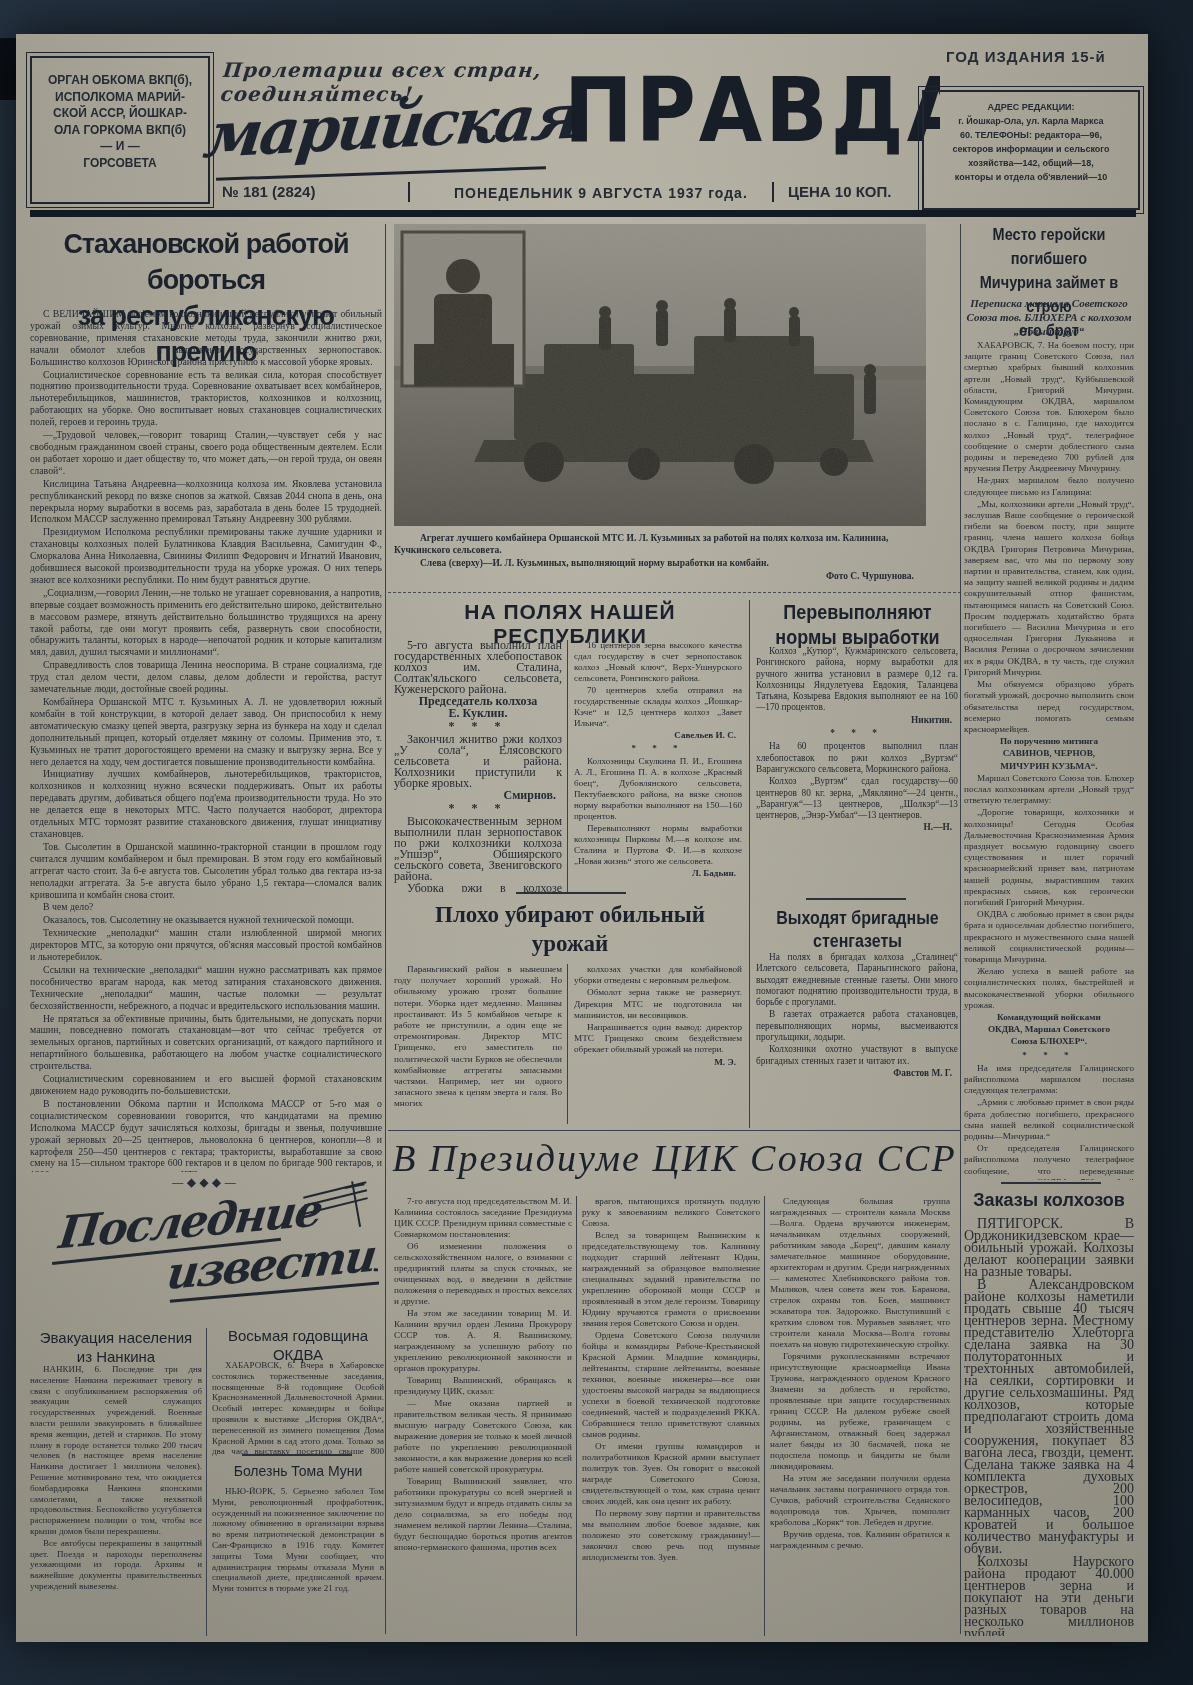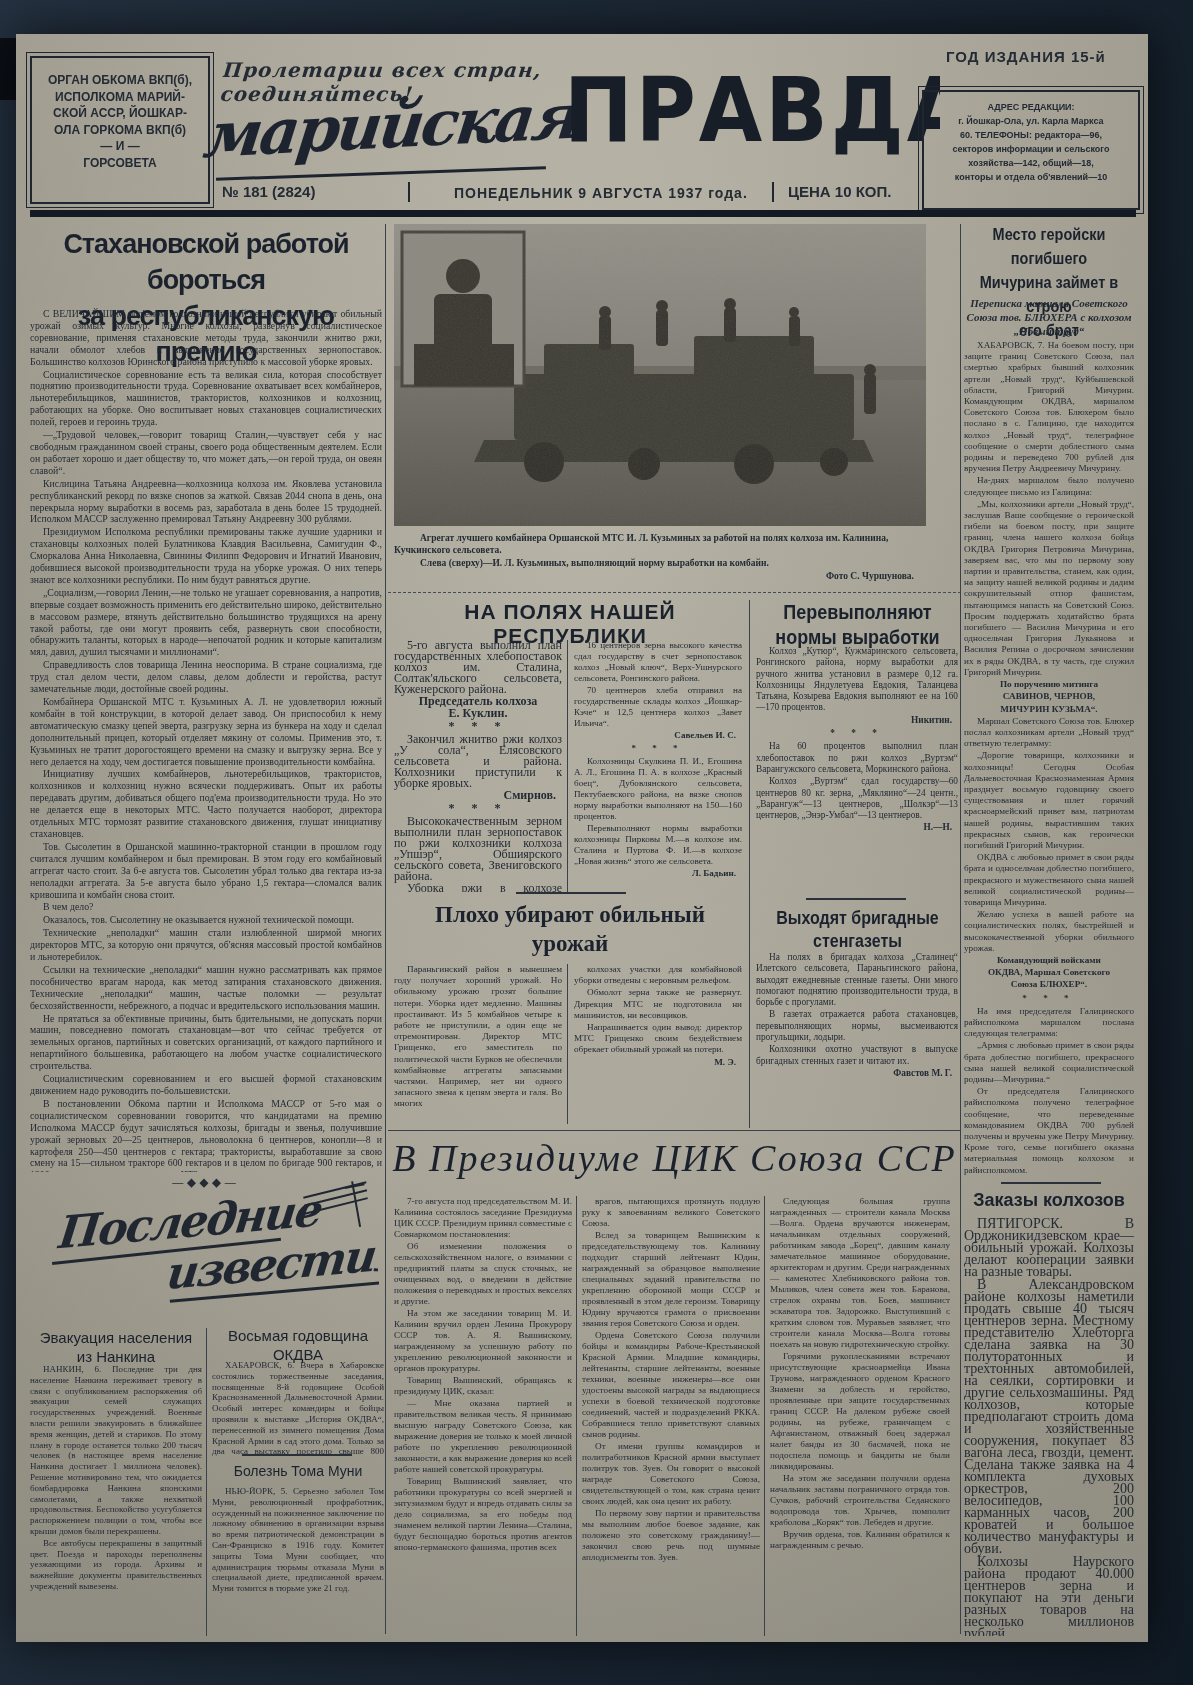--- a/index.html
+++ b/index.html
@@ -348,20 +348,21 @@
     </div>
   <div class="abs sub-mich t-center">
       <p>Переписка маршала Советского</p>
       <p>Союза тов. БЛЮХЕРА с колхозом</p>
       <p>„Новый труд“</p>
     </div>
   <div class="abs mich-body body">
       <p>ХАБАРОВСК, 7. На боевом посту, при защите границ Советского Союза, пал смертью храбрых бывший колхозник артели „Новый труд“, Куйбышевской области, Григорий Мичурин. Командующим ОКДВА, маршалом Советского Союза тов. Блюхером было послано в с. Галицино, где находится колхоз „Новый труд“, телеграфное сообщение о смерти доблестного сына родины и переведено 700 рублей для вручения Петру Андреевичу Мичурину.</p>
       <p>На-днях маршалом было получено следующее письмо из Галицина:</p>
       <p>„Мы, колхозники артели „Новый труд“, заслушав Ваше сообщение о героической гибели на боевом посту, при защите границ, члена нашего колхоза бойца ОКДВА Григория Петровича Мичурина, заверяем вас, что мы по первому зову партии и правительства, станем, как один, на защиту нашей великой родины и дадим сокрушительный отпор фашистам, пытающимся напасть на Советский Союз. Просим поддержать ходатайство брата погибшего — Василия Мичурина и его односельчан Григория Лукьянова и Василия Репина о досрочном зачислении их в ряды ОКДВА, в ту часть, где служил Григорий Мичурин.</p>
+      <p>Мы обязуемся образцово убрать богатый урожай, досрочно выполнить свои обязательства перед государством, всемерно помогать семьям красноармейцев.</p>
       <p class="csig">По поручению митинга</p>
       <p class="csig">САВИНОВ, ЧЕРНОВ,</p>
       <p class="csig">МИЧУРИН КУЗЬМА“.</p>
       <p>Маршал Советского Союза тов. Блюхер послал колхозникам артели „Новый труд“ ответную телеграмму:</p>
       <p>„Дорогие товарищи, колхозники и колхозницы! Сегодня Особая Дальневосточная Краснознаменная Армия празднует восьмую годовщину своего существования и шлет горячий красноармейский привет вам, патриотам нашей родины, вырастившим таких прекрасных сынов, как героически погибший Григорий Мичурин.</p>
       <p>ОКДВА с любовью примет в свои ряды брата и односельчан доблестно погибшего, прекрасного и мужественного сына нашей великой социалистической родины—товарища Мичурина.</p>
       <p>Желаю успеха в вашей работе на социалистических полях, быстрейшей и высококачественной уборки обильного урожая.</p>
       <p class="csig">Командующий войсками</p>
       <p class="csig">ОКДВА, Маршал Советского</p>
       <p class="csig">Союза БЛЮХЕР“.</p>

